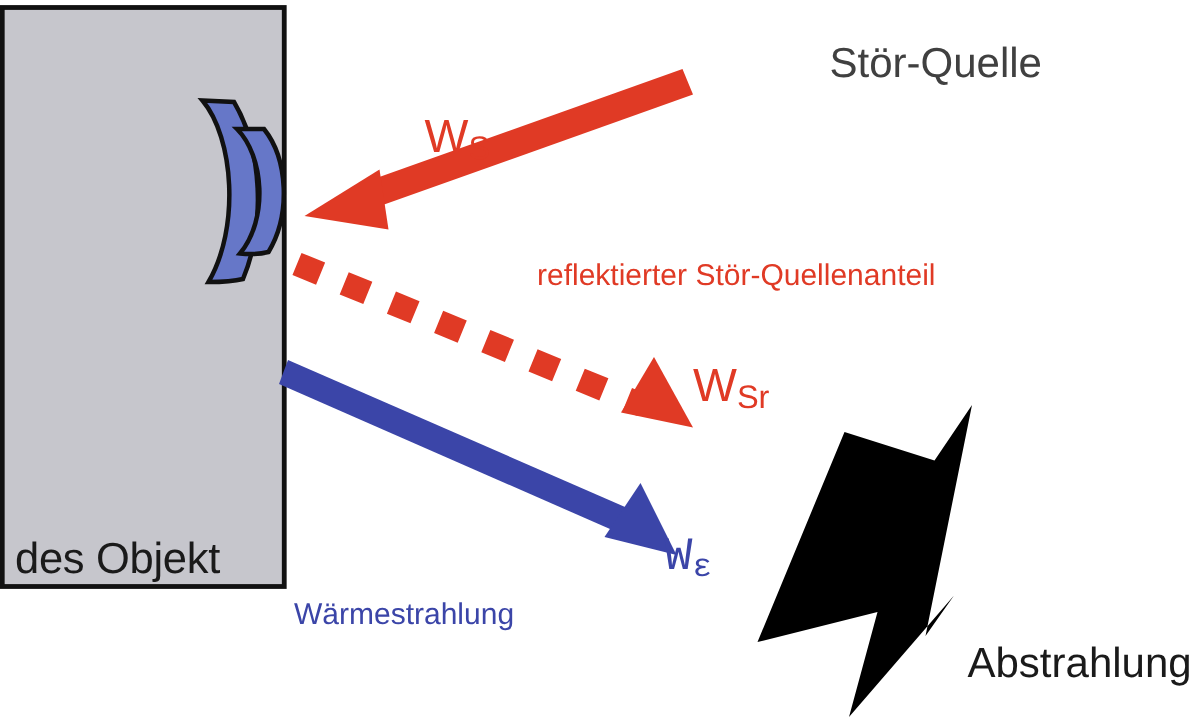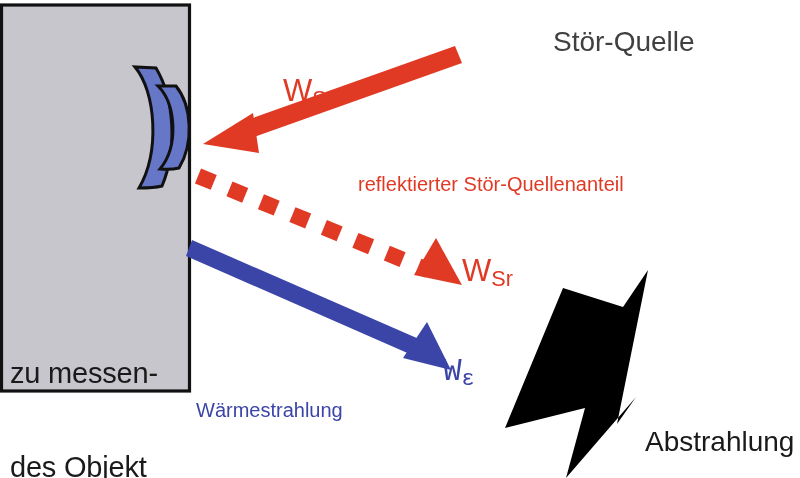--- a/index.html
+++ b/index.html
@@ -57,21 +57,20 @@
     top: 26px;
     font-size: 31px;
     color: #e03a25;
     margin-top: 48px;
   }
   .lbl-wsr {
     left: 462px;
     top: 240px;
     font-size: 31px;
     color: #e03a25;
-    margin-top: 14px;
   }
   .lbl-we {
     left: 443px;
     top: 355px;
     font-size: 31px;
     color: #3b45a8;
     font-family: Liberation Mono, monospace;
   }
   .lbl-waerme {
     left: 196px;
@@ -138,21 +137,20 @@
              L 636 397
              L 566 478
              L 585 408
              L 505 428
              L 563 288
              L 623 307
              Z" fill="#000000"></path>
   </svg>
 
   <div class="lbl lbl-obj">
-    <div>zu messen-</div>
     <div>des Objekt</div>
   </div>
 
   <div class="lbl lbl-stoerquelle">Stör-Quelle</div>
 
   <div class="lbl lbl-reflekt">reflektierter Stör-Quellenanteil</div>
 
   <div class="lbl lbl-ws"><span class="nobr"><span>W</span><sub>S</sub></span></div>
 
   <div class="lbl lbl-wsr"><span class="nobr"><span>W</span><sub>Sr</sub></span></div>

